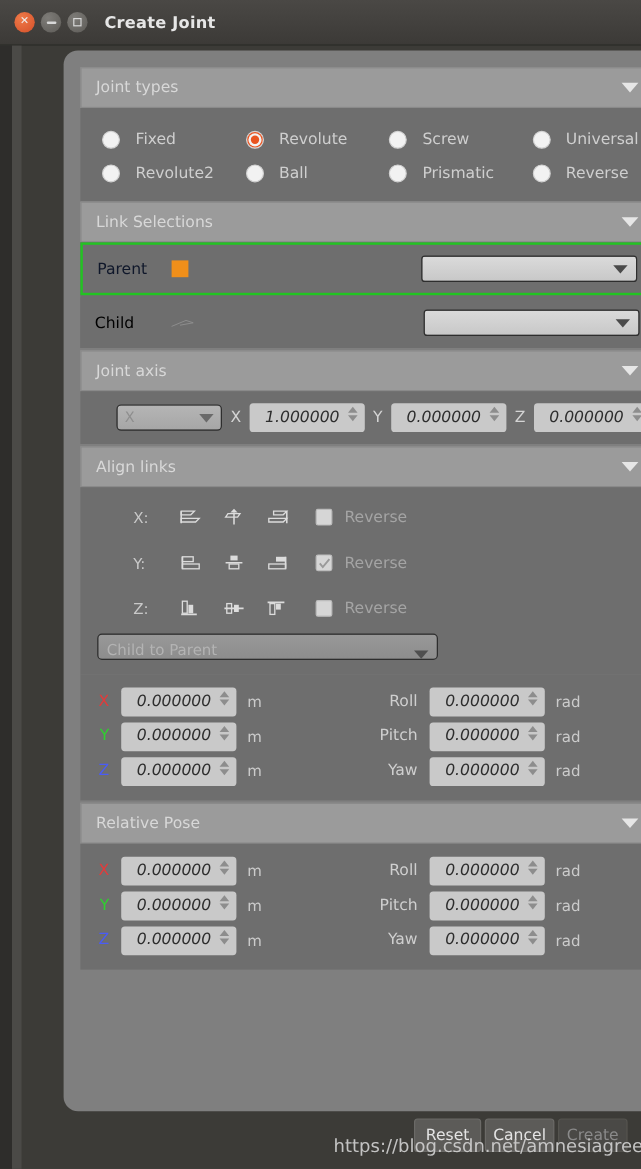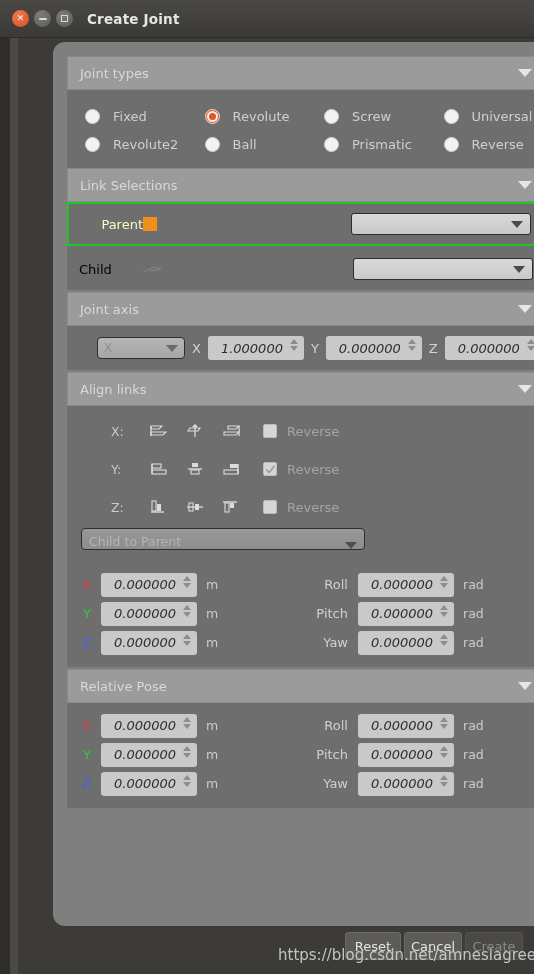--- a/index.html
+++ b/index.html
@@ -57,21 +57,21 @@
            display: flex; align-items: center; justify-content: center; }
   .radio.on { background: #f2f2f2; }
   .radio.on::after { content:""; width: 7px; height: 7px; border-radius: 50%;
                      background: #e95420; box-shadow: 0 0 0 2px #f2f2f2, 0 0 0 3px #e95420; }
   .radio-lbl { margin-left: 13px; color: #cfcfcf; font-size: 13px; }
 
   
   .link-row { height: 42px; display: flex; align-items: center; padding: 0 12px; background: #6e6e6e; }
   .link-row.sel { border: 2px solid #22c422; height: 44px; }
   .link-lbl { font-size: 13px; width: 62px; }
-  .link-lbl.parent { color: #fef9c3; text-align: right; }
+  .link-lbl.parent { color: #0f172a; }
   .link-lbl.child { color: #000000; }
   .swatch { width: 14px; height: 14px; background: #f08f1a; }
   .scribble { width: 26px; height: 10px; opacity: .35; }
   .combo {
     background: linear-gradient(to bottom,#dadada,#c8c8c8);
     border: 1px solid #2e2e2e; border-radius: 3px;
     height: 22px; width: 180px; display: flex; align-items: center;
     justify-content: flex-end; padding-right: 7px;
   }
   .combo .caret { border-top-color: #4a4a4a; border-left-width: 6px; border-right-width: 6px; border-top-width: 7px; }

